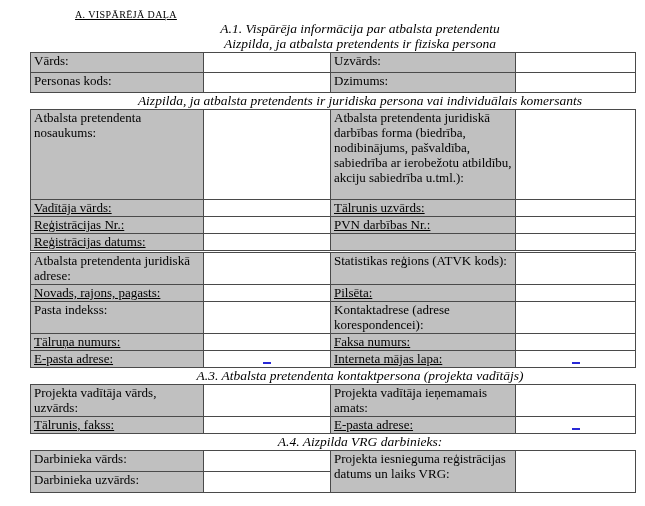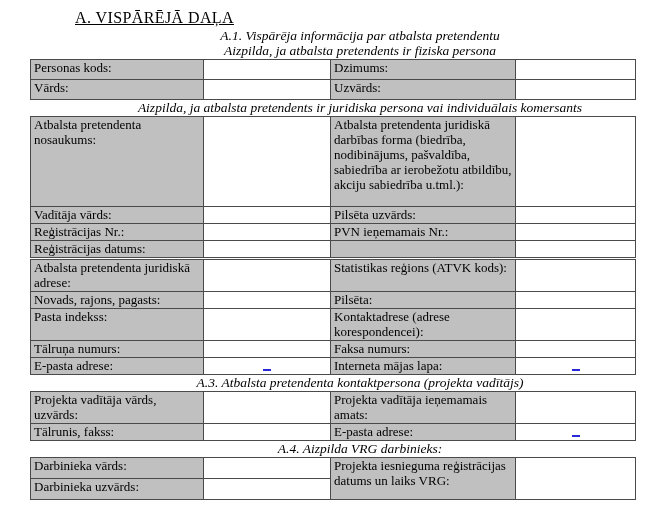--- a/index.html
+++ b/index.html
@@ -3,40 +3,40 @@
 <meta charset="utf-8">
 <style>
   html,body{margin:0;padding:0;background:#fff;}
   body{
     width:645px;height:506px;overflow:hidden;
     font-family:"Liberation Serif","DejaVu Serif",serif;
     color:#000;-webkit-font-smoothing:antialiased;
   }
   .doc{padding:9px 0 0 30px;}
   .title{
-    font-size:16px;font-weight:normal;text-decoration:underline;
+    font-size:10px;font-weight:normal;text-decoration:underline;
     margin:0 0 2px 45px;letter-spacing:.4px;
   }
   .h-italic{
     font-style:italic;font-size:13.5px;line-height:14px;
     margin:0 0 1px 45px;white-space:nowrap;text-align:center;
   }
   table.form{
     border-collapse:collapse;table-layout:fixed;width:605px;
     font-size:13px;margin:1px 0;
   }
   table.form{border:1px solid #1a1a1a;}
   table.form td{
     border:1px solid #4a4a4a;
     padding:0 3px;vertical-align:top;line-height:15px;overflow:hidden;
   }
   td.lbl{background:#c0c0c0;}
   td.val{background:#fff;}
   tr.r20 td{height:19px;}
-  tr.r16 td{height:16px;}
+  tr.r16 td{height:16px;text-decoration:underline;}
   tr.r21 td{height:20px;}
   tr.tall td{height:89px;margin-left:12px;}
   tr.two td{height:31px;}
   .linkcell{text-align:center;}
   .linkmark{
     display:inline-block;width:8px;height:11px;
     border-bottom:2px solid #2929d6;vertical-align:top;
   }
 </style>
 </head>
@@ -50,29 +50,29 @@
 
   <table class="form">
     <colgroup>
         <col style="width:173px">
         <col style="width:127px">
         <col style="width:185px">
         <col style="width:120px">
       </colgroup>
     <tbody>
         <tr class="r20">
+      <td class="lbl">Vārds:</td>
+      <td class="val"><span></span></td>
+      <td class="lbl">Uzvārds:</td>
+      <td class="val"><span></span></td>
+    </tr>
+    <tr class="r20">
       <td class="lbl">Personas kods:</td>
       <td class="val"><span></span></td>
       <td class="lbl">Dzimums:</td>
-      <td class="val"><span></span></td>
-    </tr>
-    <tr class="r20">
-      <td class="lbl">Vārds:</td>
-      <td class="val"><span></span></td>
-      <td class="lbl">Uzvārds:</td>
       <td class="val"><span></span></td>
     </tr>
   </tbody>
     </table>
 
   <div class="h-italic">Aizpilda, ja atbalsta pretendents ir juridiska persona vai individuālais komersants</div>
 
   <table class="form">
     <colgroup>
         <col style="width:173px">
@@ -83,27 +83,27 @@
     <tbody>
         <tr class="tall">
       <td class="lbl">Atbalsta pretendenta nosaukums:</td>
       <td class="val"><span></span></td>
       <td class="lbl">Atbalsta pretendenta juridiskā darbības forma (biedrība, nodibinājums, pašvaldība, sabiedrība ar ierobežotu atbildību, akciju sabiedrība u.tml.):</td>
       <td class="val"><span></span></td>
     </tr>
     <tr class="r16">
       <td class="lbl">Vadītāja vārds:</td>
       <td class="val"><span></span></td>
-      <td class="lbl">Pilsēta uzvārds:</td>
+      <td class="lbl">Tālrunis uzvārds:</td>
       <td class="val"><span></span></td>
     </tr>
     <tr class="r16">
       <td class="lbl">Reģistrācijas Nr.:</td>
       <td class="val"><span></span></td>
-      <td class="lbl">PVN ieņemamais Nr.:</td>
+      <td class="lbl">PVN darbības Nr.:</td>
       <td class="val"><span></span></td>
     </tr>
     <tr class="r16">
       <td class="lbl">Reģistrācijas datums:</td>
       <td class="val"><span></span></td>
       <td class="lbl"></td>
       <td class="val"><span></span></td>
     </tr>
   </tbody>
     </table>

